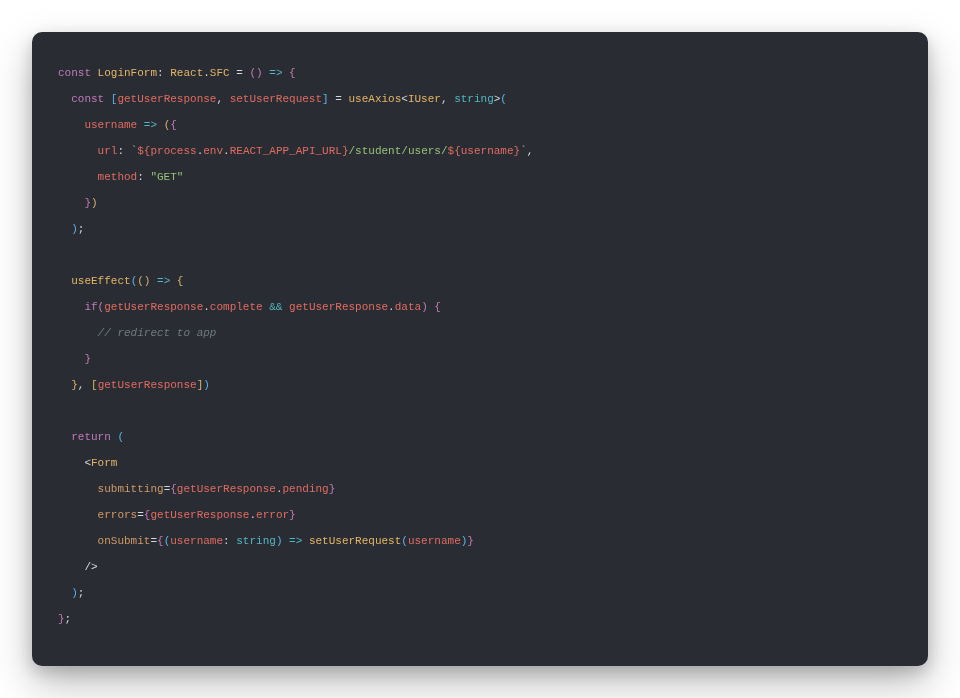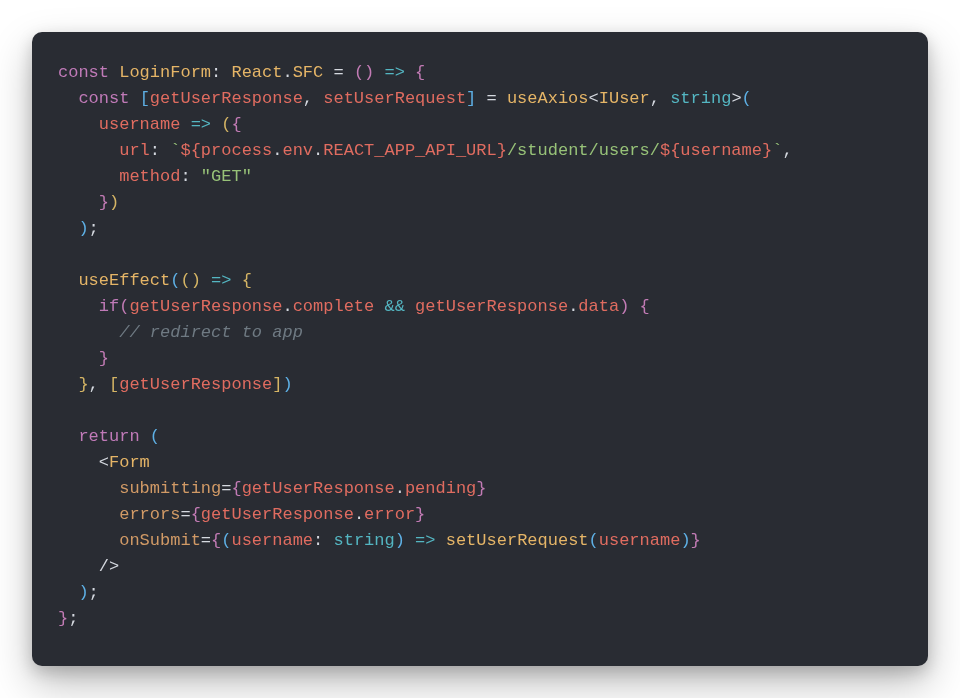--- a/index.html
+++ b/index.html
@@ -19,21 +19,21 @@
     background: #292C33;
     border-radius: 10px;
     box-shadow: 0 18px 40px rgba(0,0,0,0.25), 0 6px 16px rgba(0,0,0,0.18);
     box-sizing: border-box;
     padding: 28px 26px 28px 26px;
     overflow: hidden;
   }
   pre.code {
     margin: 0;
     font-family: inherit;
-    font-size: 17px;
+    font-size: 11px;
     line-height: 26px;
     color: #d5d8dd;
     white-space: pre;
   }
   
   .kw   { color: #c07ab8; }           
   .fn   { color: #e5b567; }           
   .id   { color: #e06c60; }           
   .pn   { color: #d5d9e0; }           
   .typ  { color: #54b6c2; }           

